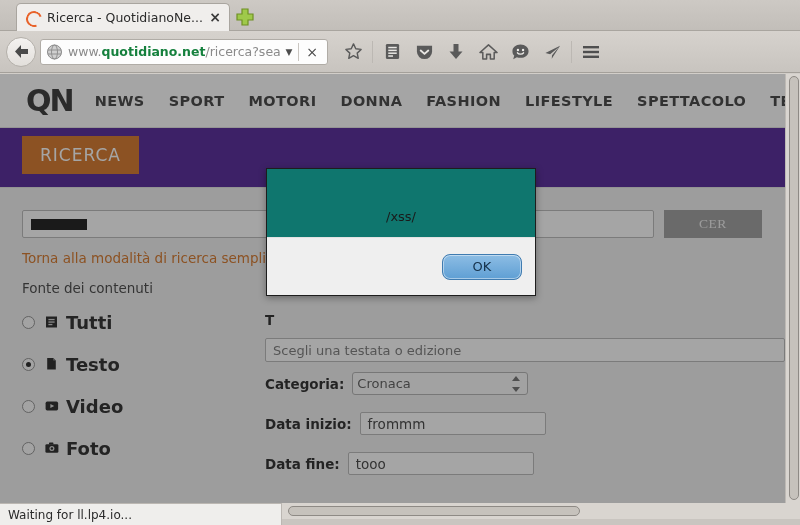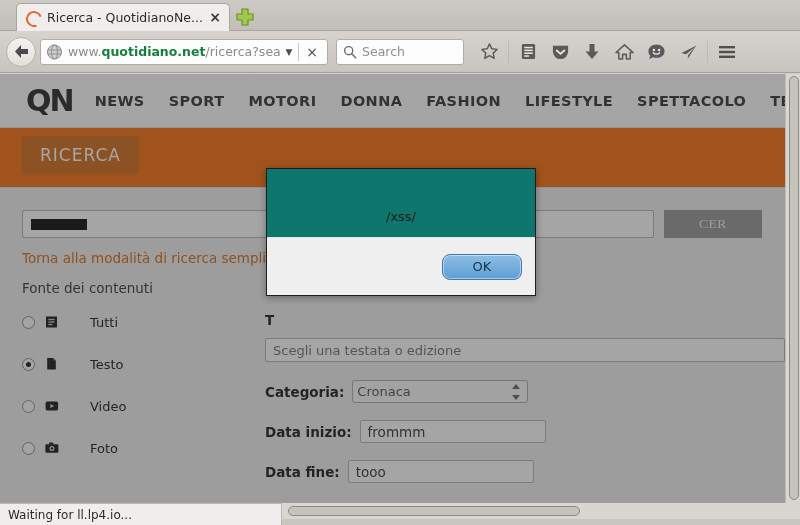--- a/index.html
+++ b/index.html
@@ -107,21 +107,21 @@
   .icon-svg { display: block; }
 
   
   #viewport {
     position: absolute; left: 0; top: 74px; width: 800px; height: 429px;
     overflow: hidden; background: #ffffff;
   }
   
   #page {
     position: absolute; left: 0; top: 0; width: 800px; height: 429px;
-    background: #f97316;
+    background: #4c1d95;
   }
   #dim {
     position: absolute; left: 0; top: 0; width: 800px; height: 429px;
     background: rgba(40,40,40,0.42);
     z-index: 40;
   }
 
   
   #site-header {
     position: absolute; left: 0; top: 0; width: 785px; height: 54px;
@@ -186,31 +186,31 @@
   .radio {
     width: 13px; height: 13px; border-radius: 50%;
     border: 1px solid #8c8c8c; background: #fcfcfc;
     flex: 0 0 13px; margin-right: 9px; position: relative;
   }
   .radio.on::after {
     content: ""; position: absolute; left: 3px; top: 3px;
     width: 5px; height: 5px; border-radius: 50%; background: #1c1c1c;
   }
   .ricon { flex: 0 0 16px; width: 16px; height: 14px; margin-right: 6px; }
-  .rlabel { font-size: 13px; font-weight: normal; color: #222222; margin-left: 24px; }
+  .rlabel { font-size: 18px; font-weight: bold; color: #222222; }
 
   
   #right-col { position: absolute; left: 265px; top: 92px; width: 500px; }
   #right-title { font-size: 13.5px; color: #3d3d3d; margin-bottom: 16px; }
   #testata-label { font-size: 13.5px; font-weight: bold; color: #1f1f1f; margin-bottom: 10px; }
   #testata-select {
     width: 520px; height: 24px; background: #ffffff;
     border: 1px solid #b7b7b7; border-radius: 2px;
     display: flex; align-items: center; padding-left: 7px;
-    font-size: 13px; color: #757575; margin-bottom: 18px;
+    font-size: 13px; color: #757575; margin-bottom: 10px;
   }
   .field-row { display: flex; align-items: center; margin-bottom: 17px; }
   .field-label {
     font-size: 13.5px; font-weight: bold; color: #1f1f1f; margin-right: 8px;
   }
   #categoria-select {
     width: 176px; height: 23px; background: #fafafa;
     border: 1px solid #b0b0b0; border-radius: 3px;
     display: flex; align-items: center; padding-left: 4px;
     font-size: 13px; color: #555555; position: relative;
@@ -323,27 +323,20 @@
         <circle cx="8" cy="8" r="7" fill="#cfcfcf" stroke="#8a8a8a" stroke-width="1"></circle>
         <ellipse cx="8" cy="8" rx="3" ry="7" fill="none" stroke="#8a8a8a" stroke-width="0.9"></ellipse>
         <path d="M1.4 6 H14.6 M1.4 10 H14.6" stroke="#8a8a8a" stroke-width="0.9" fill="none"></path>
       </svg>
       <div id="urltext">www.<b>quotidiano.net</b>/ricerca?searchView</div>
       <div class="url-drop">▼</div>
       <div class="url-sep"></div>
       <div id="url-stop">×</div>
     </div>
 
-    <div id="searchbar">
-      <svg class="icon-svg" width="14" height="14" viewBox="0 0 16 16">
-        <circle cx="6.5" cy="6.5" r="4.6" fill="none" stroke="#6e6e6e" stroke-width="1.6"></circle>
-        <path d="M10 10 L14.5 14.5" stroke="#6e6e6e" stroke-width="1.8" stroke-linecap="round"></path>
-      </svg>
-      <div class="sb-label">Search</div>
-    </div>
 
     <div style="flex:0 0 9px"></div>
 
     <div class="navbtn">
       <svg class="icon-svg" width="19" height="19" viewBox="0 0 20 20">
         <path d="M10 2 l2.4 5.1 5.6 0.7 -4.1 3.9 1.1 5.5 -5-2.8 -5 2.8 1.1-5.5 -4.1-3.9 5.6-0.7 z" fill="none" stroke="#5a5a5a" stroke-width="1.5" stroke-linejoin="round"></path>
       </svg>
     </div>
     <div class="tb-sep"></div>
     <div class="navbtn">

